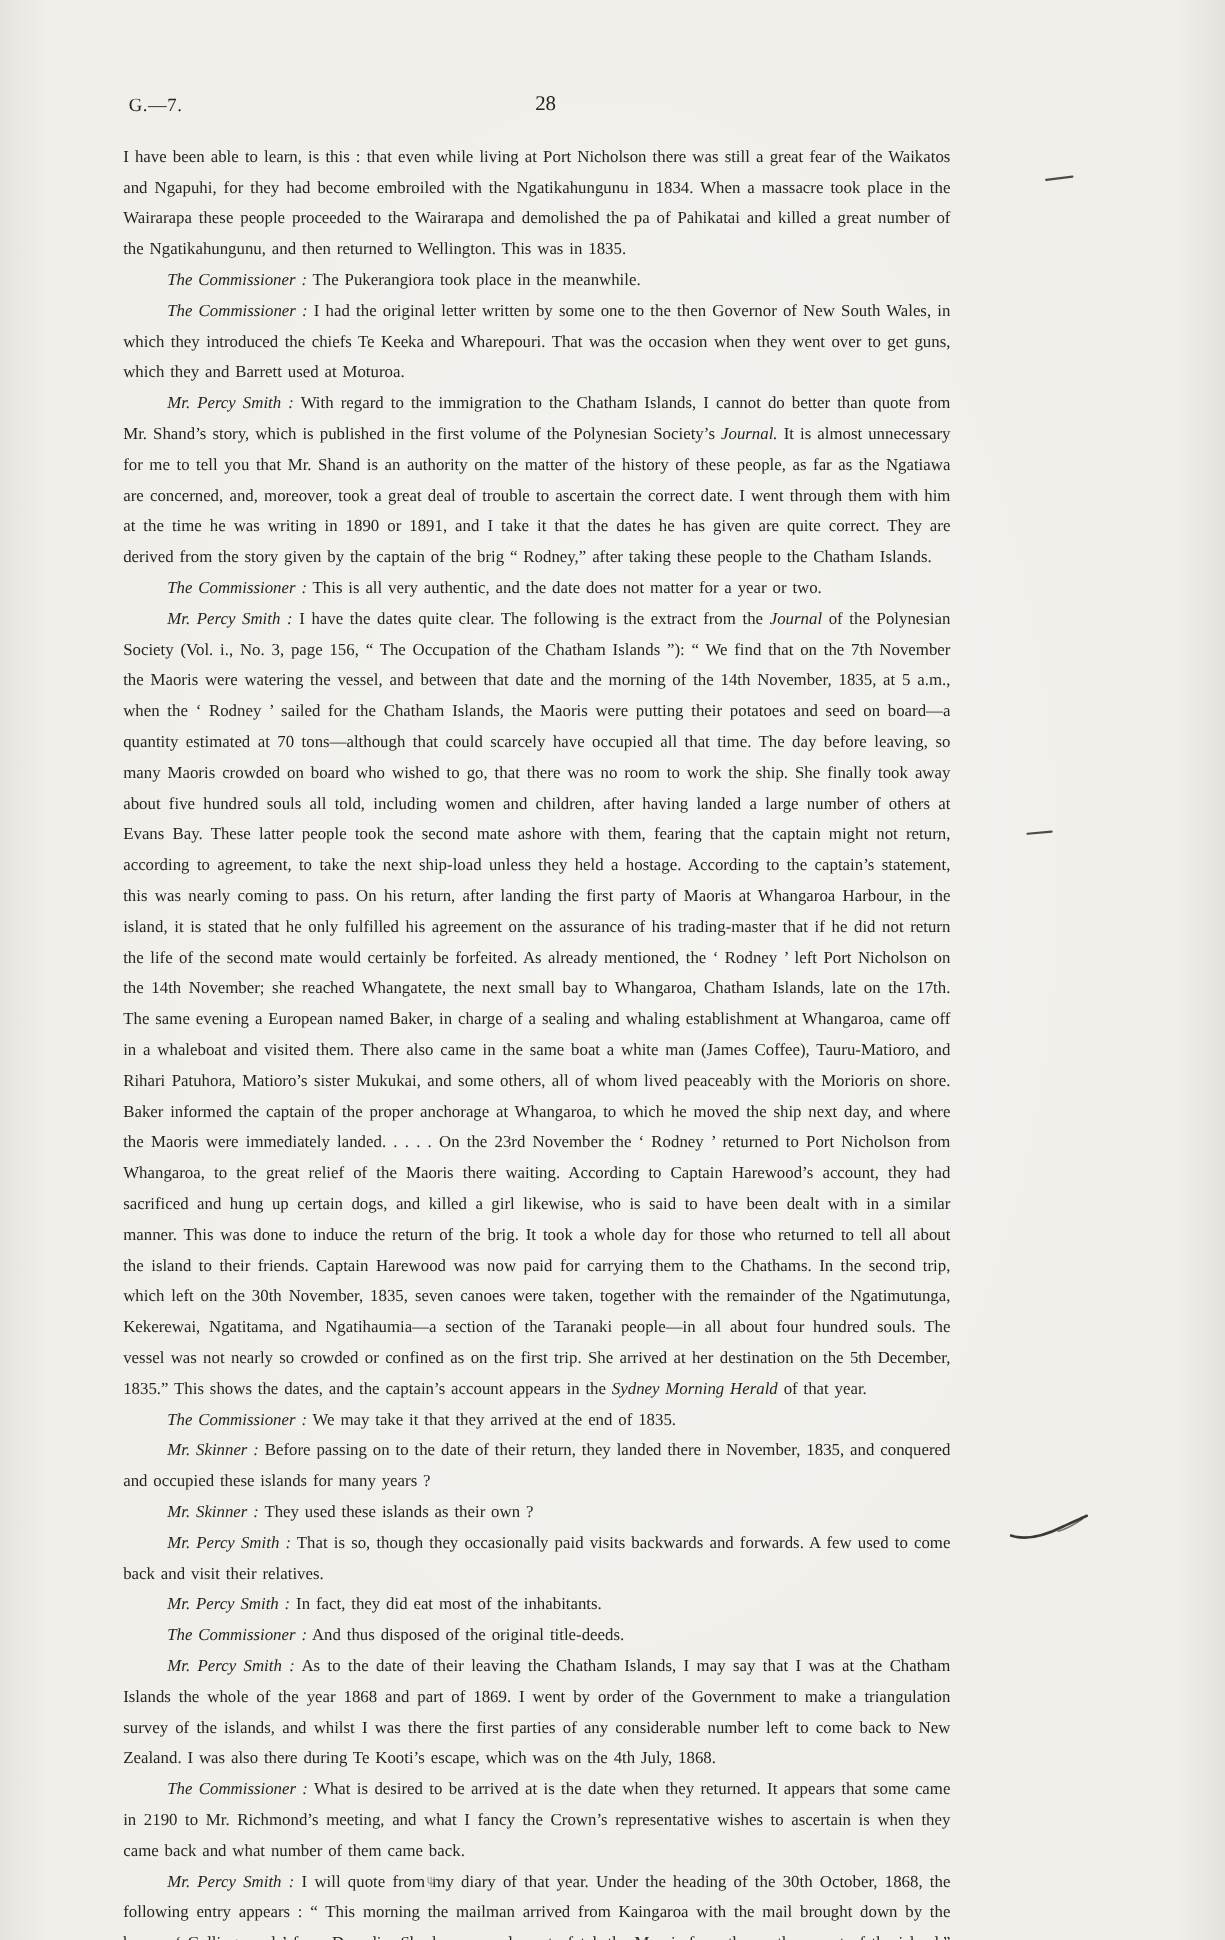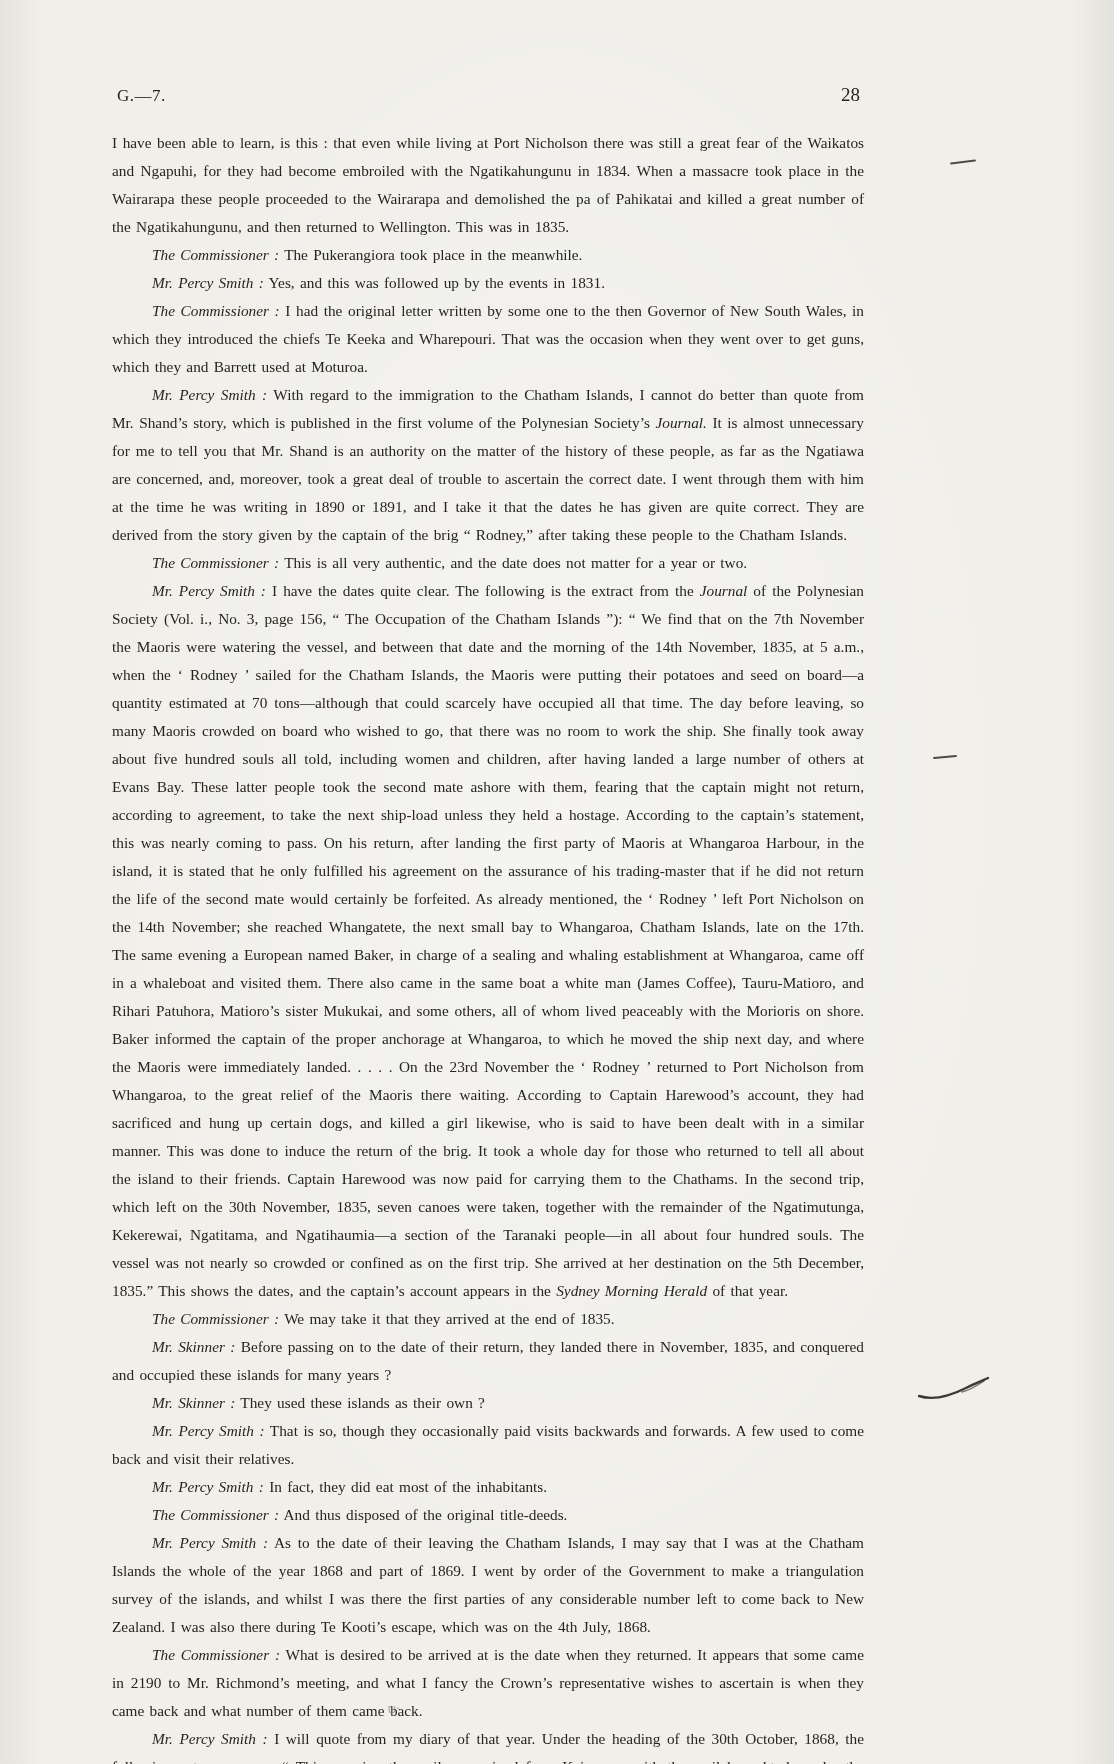--- a/index.html
+++ b/index.html
@@ -15,22 +15,22 @@
     background:
       radial-gradient(ellipse at 50% 45%, rgba(255,255,255,0.35) 0%, rgba(255,255,255,0) 60%),
       linear-gradient(90deg, rgba(180,176,168,0.18) 0%, rgba(0,0,0,0) 4%, rgba(0,0,0,0) 96%, rgba(180,176,168,0.22) 100%),
       #f0efea;
   }
   .header-ref{
     position:absolute;left:117px;top:86px;
     font-size:17px;letter-spacing:0.5px;text-align:center;
   }
   .header-pageno{
-    position:absolute;left:108px;top:84px;width:752px;
-    text-align:right;font-size:19px;
+    position:absolute;left:120px;top:84px;width:752px;
+    text-align:center;font-size:19px;
   }
   .text-block{
     position:absolute;left:112px;top:129px;width:752px;
   }
   .para{
     margin:0;
     text-align:justify;
     font-size:15.3px;
     line-height:28px;
     word-spacing:1.5px;
@@ -50,21 +50,20 @@
 
 <div class="page">
 
   <div class="header-ref">G.—7.</div>
 
   <div class="header-pageno">28</div>
 
   <div class="text-block">
       <p class="para"><span>I have been able to learn, is this : that even while living at Port Nicholson there was still a great fear of the Waikatos and Ngapuhi, for they had become embroiled with the Ngatikahungunu in 1834.  When a massacre took place in the Wairarapa these people proceeded to the Wairarapa and demolished the pa of Pahikatai and killed a great number of the Ngatikahungunu, and then returned to Wellington.  This was in 1835.</span></p>
       <p class="para indent"><i>The Commissioner :</i><span> The Pukerangiora took place in the meanwhile.</span></p>
-      <p class="para indent"><i>Mr. Percy Smith :</i><span> Yes, and this was followed up by the events in 1831.</span></p>
       <p class="para indent"><i>The Commissioner :</i><span> I had the original letter written by some one to the then Governor of New South Wales, in which they introduced the chiefs Te Keeka and Wharepouri.  That was the occasion when they went over to get guns, which they and Barrett used at Moturoa.</span></p>
       <p class="para indent"><i>Mr. Percy Smith :</i><span> With regard to the immigration to the Chatham Islands, I cannot do better than quote from Mr. Shand’s story, which is published in the first volume of the Polynesian Society’s </span><i>Journal.</i><span>  It is almost unnecessary for me to tell you that Mr. Shand is an authority on the matter of the history of these people, as far as the Ngatiawa are concerned, and, moreover, took a great deal of trouble to ascertain the correct date.  I went through them with him at the time he was writing in 1890 or 1891, and I take it that the dates he has given are quite correct. They are derived from the story given by the captain of the brig “ Rodney,” after taking these people to the Chatham Islands.</span></p>
       <p class="para indent"><i>The Commissioner :</i><span> This is all very authentic, and the date does not matter for a year or two.</span></p>
       <p class="para indent"><i>Mr. Percy Smith :</i><span> I have the dates quite clear.  The following is the extract from the </span><i>Journal</i><span> of the Polynesian Society (Vol. i., No. 3, page 156, “ The Occupation of the Chatham Islands ”): “ We find that on the 7th November the Maoris were watering the vessel, and between that date and the morning of the 14th November, 1835, at 5 a.m., when the ‘ Rodney ’ sailed for the Chatham Islands, the Maoris were putting their potatoes and seed on board—a quantity estimated at 70 tons—although that could scarcely have occupied all that time.  The day before leaving, so many Maoris crowded on board who wished to go, that there was no room to work the ship. She finally took away about five hundred souls all told, including women and children, after having landed a large number of others at Evans Bay.  These latter people took the second mate ashore with them, fearing that the captain might not return, according to agreement, to take the next ship-load unless they held a hostage.  According to the captain’s statement, this was nearly coming to pass.  On his return, after landing the first party of Maoris at Whangaroa Harbour, in the island, it is stated that he only fulfilled his agreement on the assurance of his trading-master that if he did not return the life of the second mate would certainly be forfeited.  As already mentioned, the ‘ Rodney ’ left Port Nicholson on the 14th November; she reached Whangatete, the next small bay to Whangaroa, Chatham Islands, late on the 17th.  The same evening a European named Baker, in charge of a sealing and whaling establishment at Whangaroa, came off in a whaleboat and visited them.  There also came in the same boat a white man (James Coffee), Tauru-Matioro, and Rihari Patuhora, Matioro’s sister Mukukai, and some others, all of whom lived peaceably with the Morioris on shore.  Baker informed the captain of the proper anchorage at Whangaroa, to which he moved the ship next day, and where the Maoris were immediately landed.  .  .  .  .  On the 23rd November the ‘ Rodney ’ returned to Port Nicholson from Whangaroa, to the great relief of the Maoris there waiting.  According to Captain Harewood’s account, they had sacrificed and hung up certain dogs, and killed a girl likewise, who is said to have been dealt with in a similar manner.  This was done to induce the return of the brig.  It took a whole day for those who returned to tell all about the island to their friends.  Captain Harewood was now paid for carrying them to the Chathams.  In the second trip, which left on the 30th November, 1835, seven canoes were taken, together with the remainder of the Ngatimutunga, Kekerewai, Ngatitama, and Ngatihaumia—a section of the Taranaki people—in all about four hundred souls.  The vessel was not nearly so crowded or confined as on the first trip.  She arrived at her destination on the 5th December, 1835.”  This shows the dates, and the captain’s account appears in the </span><i>Sydney Morning Herald</i><span> of that year.</span></p>
       <p class="para indent"><i>The Commissioner :</i><span> We may take it that they arrived at the end of 1835.</span></p>
       <p class="para indent"><i>Mr. Skinner :</i><span> Before passing on to the date of their return, they landed there in November, 1835, and conquered and occupied these islands for many years ?</span></p>
       <p class="para indent"><i>Mr. Skinner :</i><span> They used these islands as their own ?</span></p>
       <p class="para indent"><i>Mr. Percy Smith :</i><span> That is so, though they occasionally paid visits backwards and forwards. A few used to come back and visit their relatives.</span></p>
       <p class="para indent"><i>Mr. Percy Smith :</i><span> In fact, they did eat most of the inhabitants.</span></p>
       <p class="para indent"><i>The Commissioner :</i><span> And thus disposed of the original title-deeds.</span></p>

